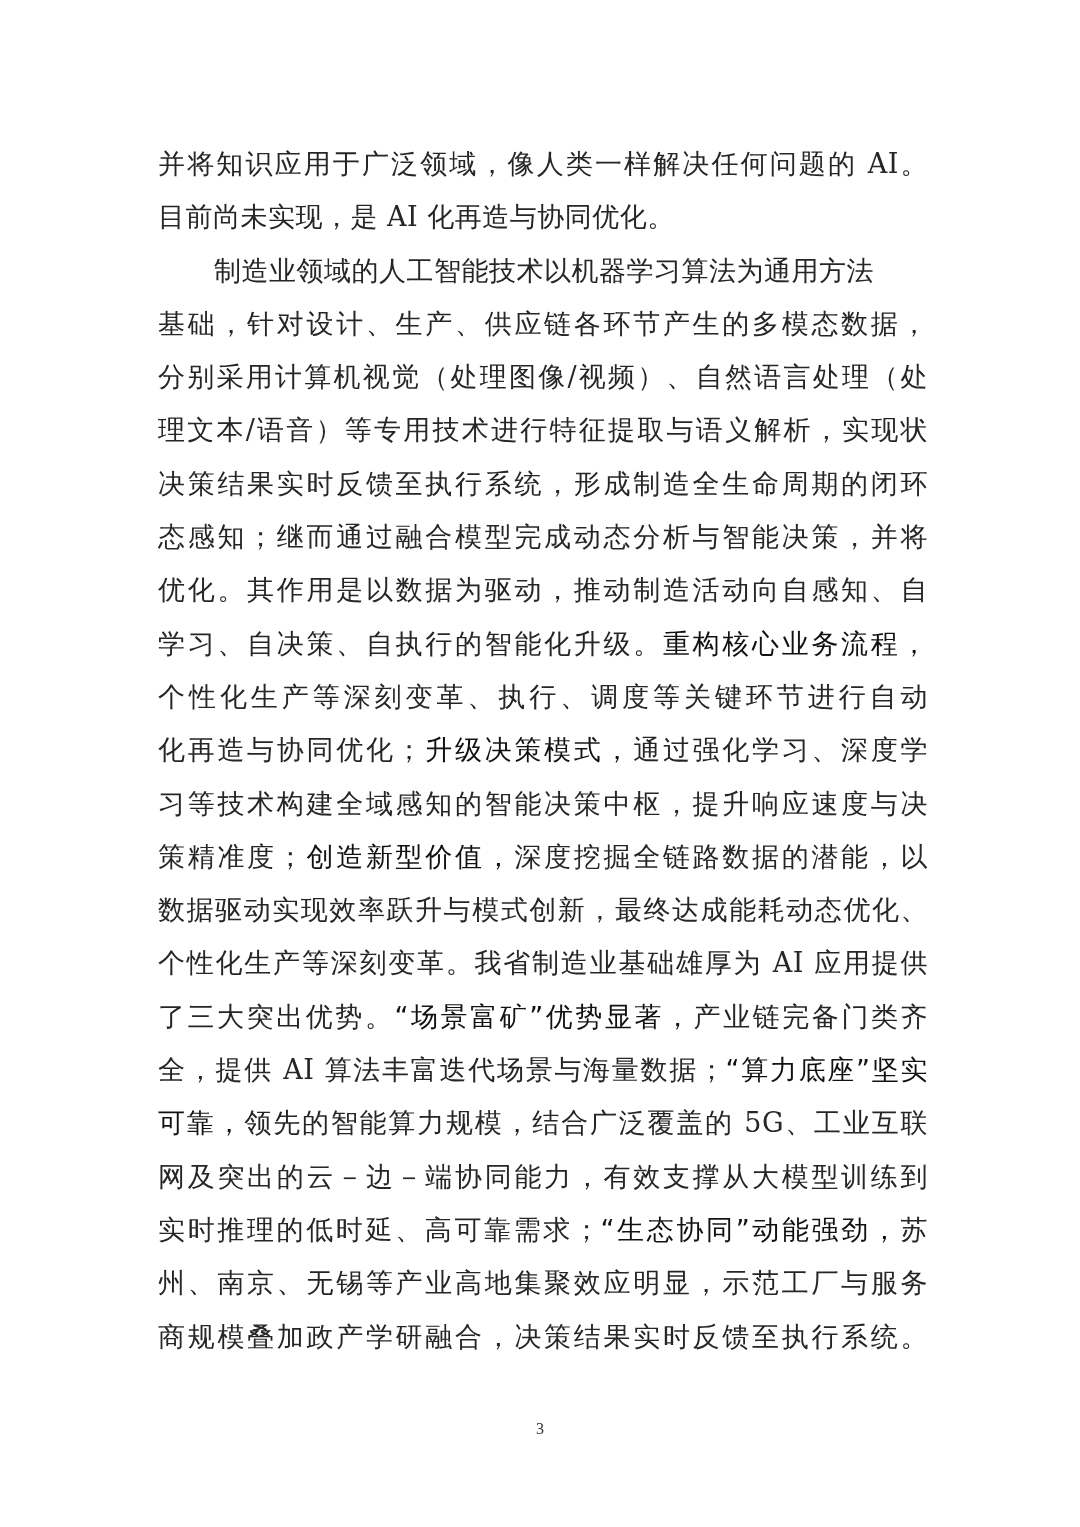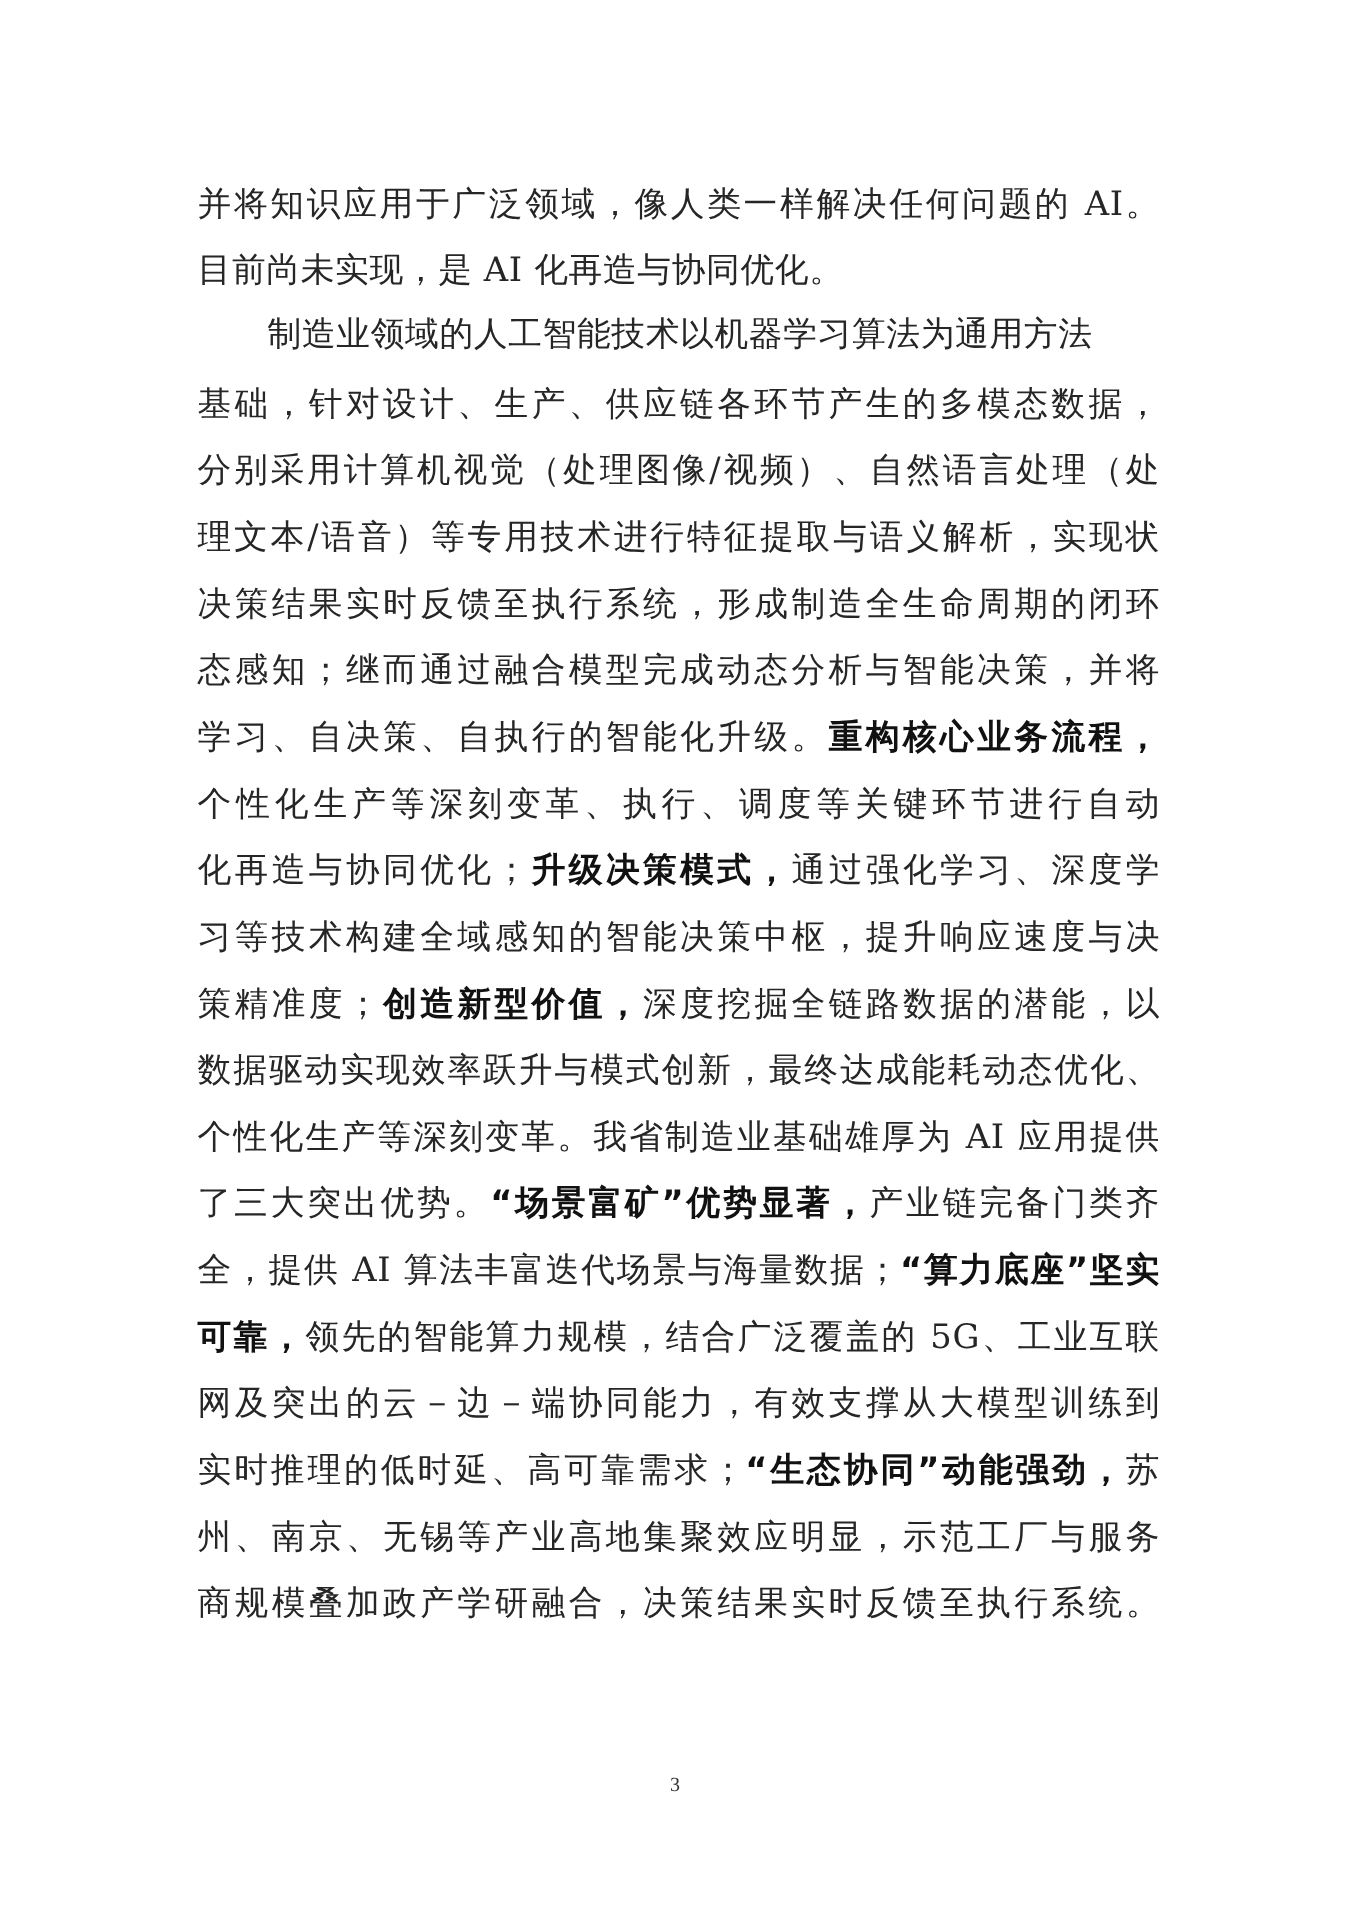--- a/index.html
+++ b/index.html
@@ -35,25 +35,24 @@
       white-space: nowrap;
       text-align: justify;
       text-align-last: justify;
       letter-spacing: 0.5px;
     }
     .line.last {
       text-align-last: left;
     }
     .line.indent {
       padding-left: 56px;
-      font-family: Liberation Mono, monospace;
     }
     .b {
       font-family: "DejaVu Sans", "Liberation Sans", sans-serif;
-      font-weight: bold;
+      font-weight: normal;
       color: #111111;
     }
     .page-number {
       position: absolute;
       left: 0;
       width: 1080px;
       top: 1420px;
       text-align: center;
       font-size: 16px;
       font-family: "Liberation Serif", serif;
@@ -66,20 +65,21 @@
 <div class="page">
   <div class="body-text" id="body-text">
       <div class="line"><span>并将知识应用于广泛领域，像人类一样解决任何问题的 AI。</span></div>
       <div class="line last"><span>目前尚未实现，是 AI 化再造与协同优化。</span></div>
       <div class="line indent last"><span>制造业领域的人工智能技术以机器学习算法为通用方法</span></div>
       <div class="line"><span>基础，针对设计、生产、供应链各环节产生的多模态数据，</span></div>
       <div class="line"><span>分别采用计算机视觉（处理图像/视频）、自然语言处理（处</span></div>
       <div class="line"><span>理文本/语音）等专用技术进行特征提取与语义解析，实现状</span></div>
       <div class="line"><span>决策结果实时反馈至执行系统，形成制造全生命周期的闭环</span></div>
       <div class="line"><span>态感知；继而通过融合模型完成动态分析与智能决策，并将</span></div>
+      <div class="line"><span>优化。其作用是以数据为驱动，推动制造活动向自感知、自</span></div>
       <div class="line"><span>学习、自决策、自执行的智能化升级。</span><span class="b">重构核心业务流程，</span></div>
       <div class="line"><span>个性化生产等深刻变革、执行、调度等关键环节进行自动</span></div>
       <div class="line"><span>化再造与协同优化；</span><span class="b">升级决策模式，</span><span>通过强化学习、深度学</span></div>
       <div class="line"><span>习等技术构建全域感知的智能决策中枢，提升响应速度与决</span></div>
       <div class="line"><span>策精准度；</span><span class="b">创造新型价值，</span><span>深度挖掘全链路数据的潜能，以</span></div>
       <div class="line"><span>数据驱动实现效率跃升与模式创新，最终达成能耗动态优化、</span></div>
       <div class="line"><span>个性化生产等深刻变革。我省制造业基础雄厚为 AI 应用提供</span></div>
       <div class="line"><span>了三大突出优势。</span><span class="b">“场景富矿”优势显著，</span><span>产业链完备门类齐</span></div>
       <div class="line"><span>全，提供 AI 算法丰富迭代场景与海量数据；</span><span class="b">“算力底座”坚实</span></div>
       <div class="line"><span class="b">可靠，</span><span>领先的智能算力规模，结合广泛覆盖的 5G、工业互联</span></div>

